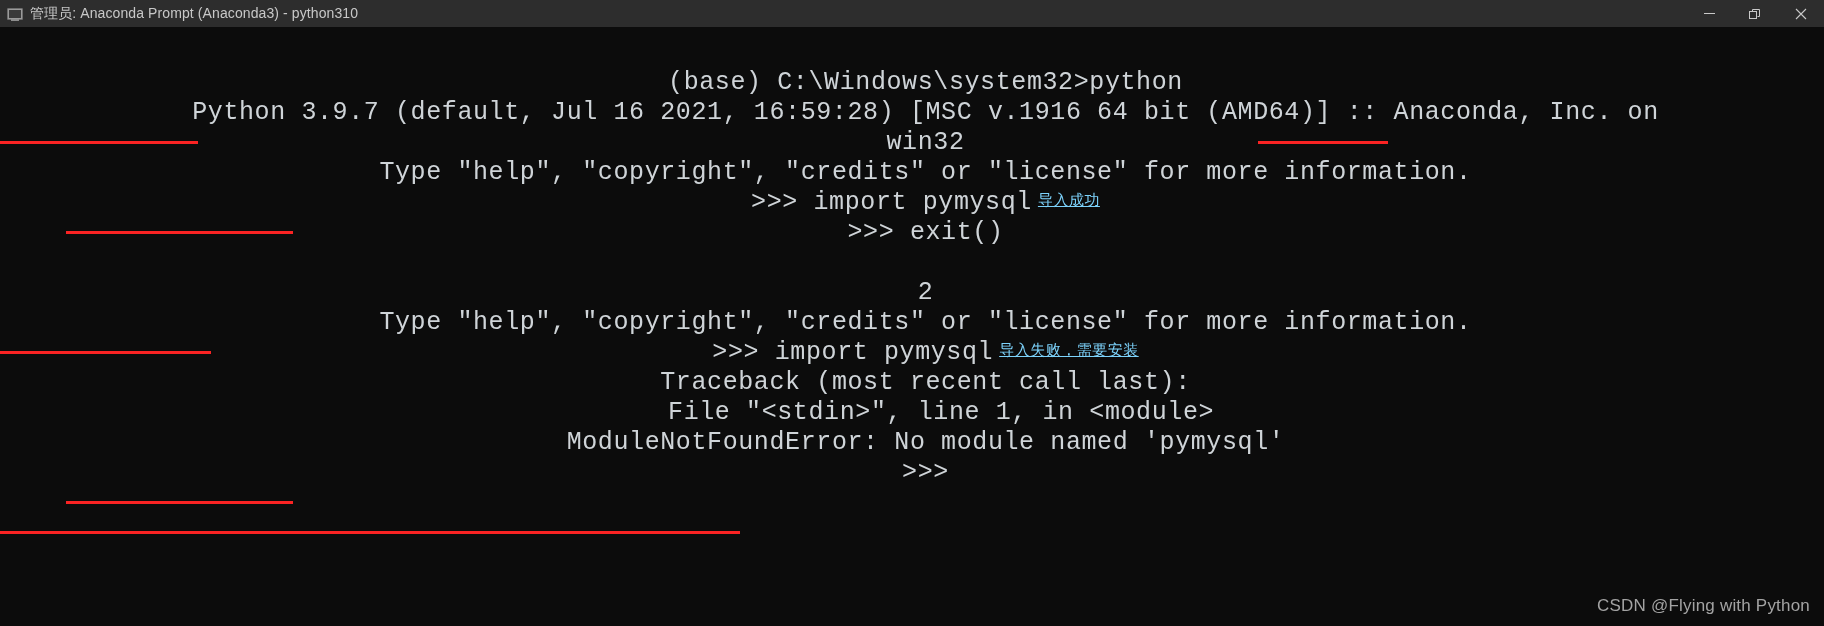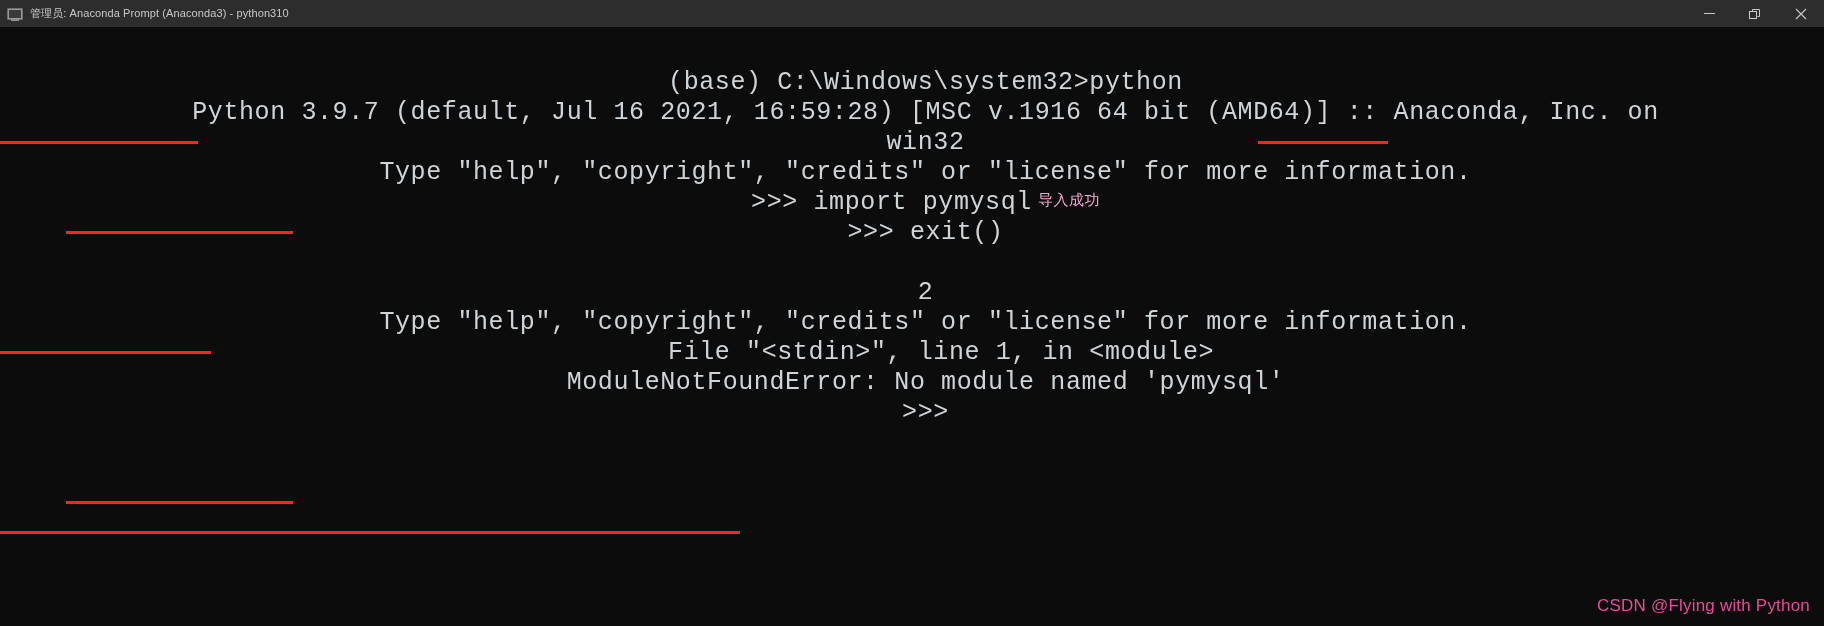--- a/index.html
+++ b/index.html
@@ -49,21 +49,21 @@
   }
   .titlebar-icon .base {
     position: absolute;
     left: 4px; top: 13px;
     width: 8px; height: 2px;
     background: #8d8d8d;
   }
   .titlebar-title {
     color: #c8c8c8;
     font-family: "Liberation Sans", "DejaVu Sans", sans-serif;
-    font-size: 11px;
+    font-size: 14px;
     letter-spacing: .1px;
     white-space: nowrap;
   }
   .win-controls {
     position: absolute;
     right: 0; top: 0;
     height: 27px;
     display: flex;
   }
   .win-btn {
@@ -103,40 +103,41 @@
     color: #cfd4d8;
     letter-spacing: 0.6px;
     white-space: pre;
   }
   .blank { height: 30px; }
 
   
   .annot {
     font-family: "Liberation Sans", "DejaVu Sans", sans-serif;
     font-size: 15px;
-    color: #f9a8d4;
+    color: #7dd3fc;
     letter-spacing: .5px;
     vertical-align: 4px;
     padding-left: 6px;
     white-space: pre;
+    text-decoration: underline;
   }
 
   
   .uline {
     position: absolute;
     height: 3px;
     background: #fb2323;
     pointer-events: none;
   }
 
   .watermark {
     position: absolute;
     right: 14px;
     bottom: 10px;
-    color: #ec4899;
+    color: #a3a3a3;
     font-family: "Liberation Sans", "DejaVu Sans", sans-serif;
     font-size: 17px;
     letter-spacing: .2px;
     white-space: nowrap;
   }
 </style>
 </head>
 <body>
 
 <div class="titlebar">
@@ -199,21 +200,27 @@
 
 
   <div class="line">
     <span class="mono">2</span>
   </div>
 
   <div class="line">
     <span class="mono">Type "help", "copyright", "credits" or "license" for more information.</span>
   </div>
 
-
+  <div class="line">
+    <span class="mono">&gt;&gt;&gt; import pymysql</span><span class="annot">导入失败，需要安装</span>
+  </div>
+
+  <div class="line">
+    <span class="mono">Traceback (most recent call last):</span>
+  </div>
 
   <div class="line">
     <span class="mono">  File "&lt;stdin&gt;", line 1, in &lt;module&gt;</span>
   </div>
 
   <div class="line">
     <span class="mono">ModuleNotFoundError: No module named 'pymysql'</span>
   </div>
 
   <div class="line">

